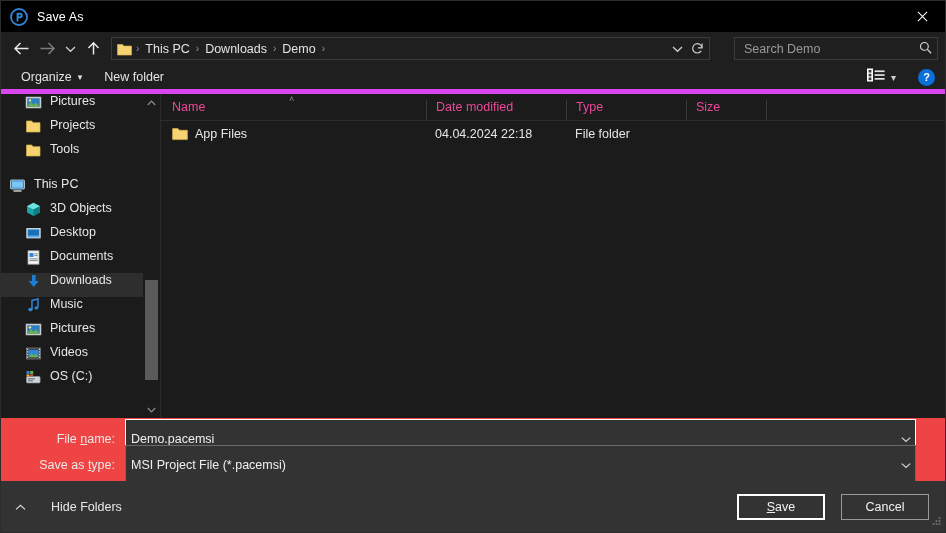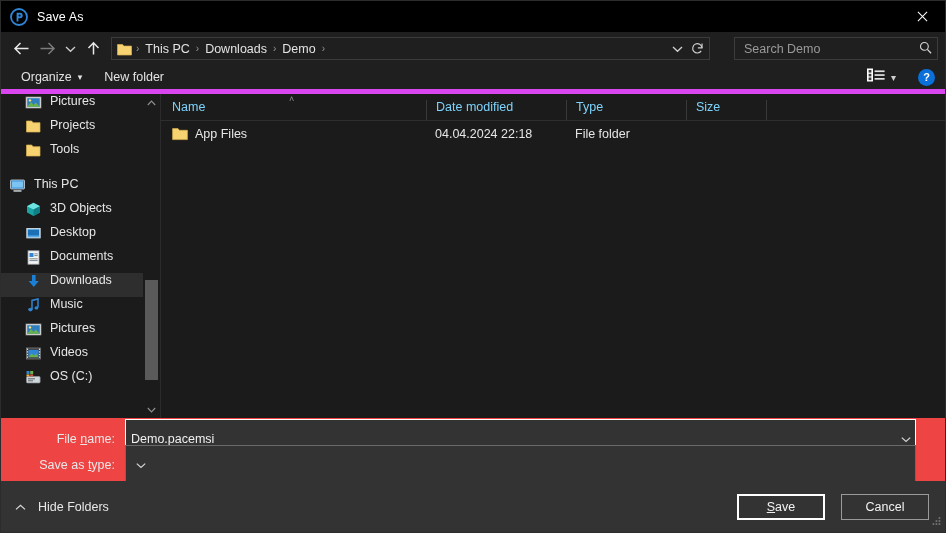--- a/index.html
+++ b/index.html
@@ -151,21 +151,21 @@
 
   
   .filepane { flex: 1 1 auto; display: flex; flex-direction: column; min-width: 0; background: #1b1b1b; }
   .col-head {
     height: 27px; flex: 0 0 27px;
     display: flex; align-items: flex-end;
     border-bottom: 1px solid #2e2e2e;
     position: relative;
   }
   .col {
-    font-size: 12.5px; color: #7dd3fc;
+    font-size: 12.5px; color: #ec4899;
     padding: 0 0 6px 9px;
     border-left: 1px solid #3a3a3a;
     height: 20px; display: flex; align-items: center;
     white-space: nowrap; overflow: hidden;
   }
   .col:first-child { border-left: 0; padding-left: 11px; }
   .sort-caret {
     position: absolute; left: 128px; top: 0px;
     color: #8c8c8c; font-size: 9px;
   }
@@ -209,21 +209,21 @@
 
   
   .btnbar {
     flex: 0 0 auto; height: 51px;
     background: #333333;
     display: flex; align-items: center;
     padding: 0 16px 0 14px;
     position: relative;
   }
   .hide-folders {
-    display: flex; align-items: center; gap: 12px;
+    display: flex; align-items: center; gap: 25px;
     font-size: 12.5px; color: #e8e8e8;
   }
   .bb-spacer { flex: 1 1 auto; }
   .dlg-btn {
     width: 88px; height: 26px;
     display: flex; align-items: center; justify-content: center;
     font-size: 12.5px; color: #f2f2f2;
     background: #333333;
     border: 1px solid #9a9a9a;
     margin-left: 16px;
@@ -561,20 +561,21 @@
           </svg>
         </span>
       </div>
     </div>
 
     <div class="frow">
       <div class="flabel">
         <span>Save as </span><span class="acc">t</span><span>ype:</span>
       </div>
       <div class="fctl">
+        <span class="val">MSI Project File (*.pacemsi)</span>
         <span class="fdrop">
           <svg width="10" height="7" viewBox="0 0 10 7">
             <path d="M0.8 1.6 L5 5.4 L9.2 1.6" stroke="#d5d5d5" stroke-width="1.25" fill="none"></path>
           </svg>
         </span>
       </div>
     </div>
   </div>
 
   <div class="btnbar">

